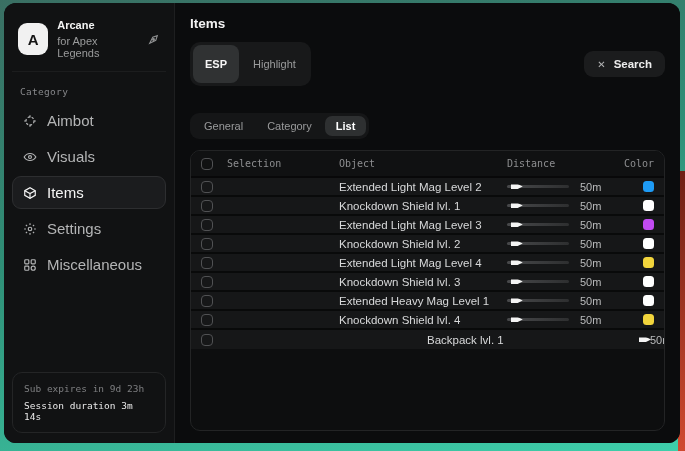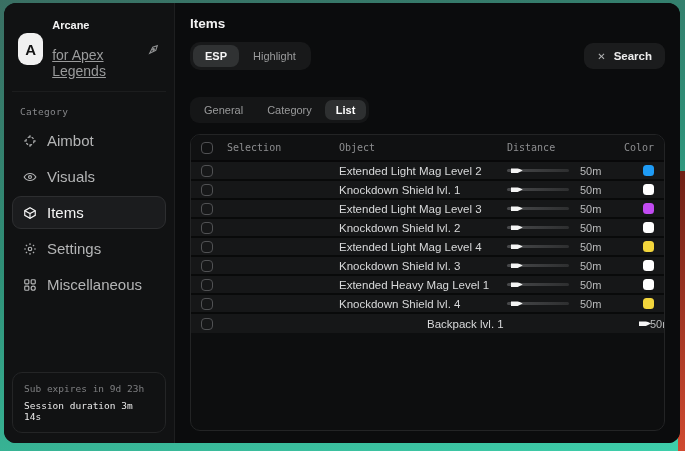--- a/index.html
+++ b/index.html
@@ -15,40 +15,40 @@
   }
   .window {
     position:absolute; left:4px; right:5px; top:3px; bottom:8px;
     background:#0f1011; border-radius:12px; display:flex; overflow:hidden; z-index:1;
   }
   
   .sidebar { width:170px; display:flex; flex-direction:column; padding:8px 8px 10px; background:#111213; }
   .logo-row { display:flex; align-items:center; gap:9px; padding:8px 6px 12px 6px; border-bottom:1px solid #1c1d1e; margin-bottom:8px; }
   .logo-badge { width:32px; height:32px; border-radius:9px; background:#f1f1f1; color:#141414;
     display:flex; align-items:center; justify-content:center; font-weight:bold; font-size:15px; }
-  .logo-text { display:flex; flex-direction:column; gap:16px; }
+  .logo-text { display:flex; flex-direction:column; gap:4px; }
   .app-name { color:#f3f3f3; font-size:11px; font-weight:bold; }
-  .app-sub { color:#9a9b9c; font-size:14px;text-decoration:underline; }
+  .app-sub { color:#9a9b9c; font-size:11px; }
   .pin-btn { margin-left:auto; color:#8e8f90; display:flex; }
   .cat-label { color:#86878a; font-size:9.5px; font-family:"DejaVu Sans Mono", monospace; padding:6px 8px 4px; letter-spacing:.3px; }
   .nav-item { display:flex; align-items:center; gap:10px; padding:7px 10px; margin:3px 0; border-radius:9px;
     border:1px solid transparent; color:#b4b5b6; font-size:15px; cursor:default; }
   .nav-item.active { background:#1b1c1e; border-color:#2d2e30; color:#f5f5f5; }
   .nav-item .icn { display:flex; width:14px; height:14px; }
   .spacer { flex:1; }
   .session-card { border:1px solid #242526; border-radius:10px; padding:10px 11px; display:flex; flex-direction:column; gap:6px;
     font-family:"DejaVu Sans Mono", monospace; font-size:9.5px; }
   .session-line1 { color:#7e7f81; }
   .session-line2 { color:#e8e8e8; }
   
   .main { flex:1; min-width:0; border-left:1px solid #1e1f20; background:#0b0c0d; padding:13px 15px 12px; display:flex; flex-direction:column; }
   .page-title { color:#f2f2f2; font-size:13.5px; font-weight:bold; }
   .bar-row { margin-top:11px; display:flex; align-items:center; justify-content:space-between; }
   .mode-group { background:#18191a; border-radius:10px; padding:3px; display:inline-flex; gap:2px; }
-  .mode-tab { padding:5px 12px; border-radius:8px; font-size:11px; color:#9b9c9d; cursor:default; }
+  .mode-tab { padding:13px 12px; border-radius:8px; font-size:11px; color:#9b9c9d; cursor:default; }
   .mode-tab.active { background:#303233; color:#f6f6f6; font-weight:bold; }
   .search-btn { display:flex; align-items:center; gap:8px; background:#1b1c1d; border-radius:9px; padding:7px 13px;
     color:#ececec; font-size:11.5px; font-weight:bold; cursor:default; }
   .search-x { color:#b3b4b5; font-size:10px; font-weight:normal; }
   .view-row { margin-top:27px; }
   .view-group { background:#151617; border-radius:9px; padding:3px; display:inline-flex; gap:2px; }
   .view-tab { padding:4px 11px; border-radius:7px; font-size:11px; color:#999a9b; cursor:default; }
   .view-tab.active { background:#2e3031; color:#ffffff; font-weight:bold; }
   
   .table { margin-top:11px; border:1px solid #232425; border-radius:10px; overflow:hidden; background:#0d0e0f; flex:1; }

